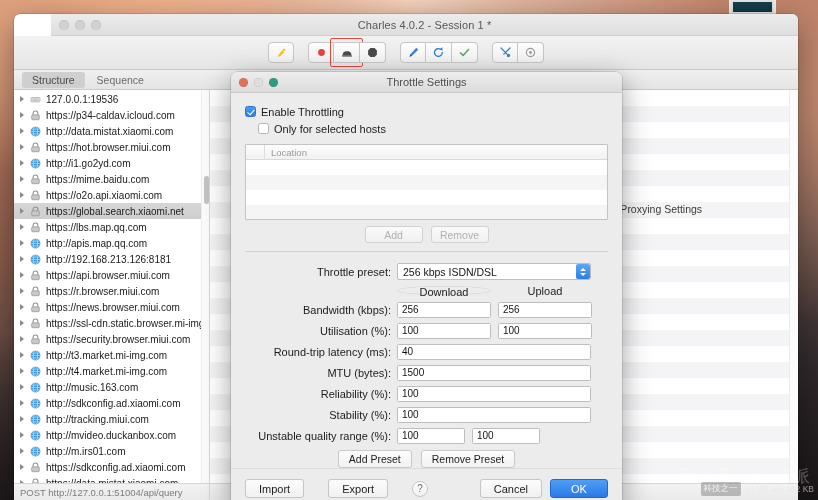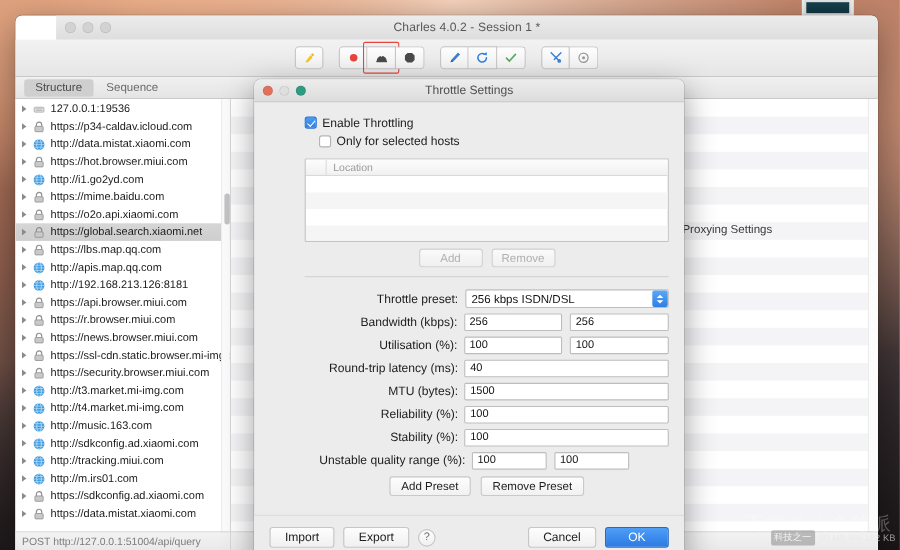--- a/index.html
+++ b/index.html
@@ -196,21 +196,21 @@
     background: linear-gradient(180deg,#ededed 0%, #dcdcdc 100%);
     border-bottom: 1px solid #c9c9c9;
   }
   .dlg-lights { position: absolute; left: 8px; top: 6px; display: flex; gap: 6px; }
   .dl { width: 9px; height: 9px; border-radius: 50%; box-shadow: inset 0 0 0 0.5px rgba(0,0,0,0.13); }
   .dl.red { background: #e1705d; }
   .dl.yellow { background: #dedede; }
   .dl.green { background: #2f9b83; }
   .dlg-title { text-align: center; line-height: 21px; font-size: 11px; color: #4f4f4f; }
 
-  .dlg-body { padding: 10px 14px 0 14px; margin-left: 32px; }
+  .dlg-body { padding: 10px 14px 0 14px; }
 
   .chk-row { display: flex; align-items: center; height: 17px; }
   .chk-row.indent { padding-left: 13px; }
   .cbox {
     width: 11px; height: 11px; border-radius: 2.5px;
     border: 1px solid #b4b4b4; background: #fff;
     margin-right: 5px; flex: 0 0 auto; position: relative;
   }
   .cbox.checked { background: linear-gradient(180deg,#4a9cf5 0%, #2f7fe0 100%); border-color: #2b72cc; }
   .cbox.checked::after {
@@ -302,21 +302,21 @@
     display: flex; align-items: center; justify-content: center;
   }
 
   .footer {
     position: absolute; left: 0; right: 0; bottom: 0;
     height: 40px; padding: 0 14px;
     display: flex; align-items: center;
     border-top: 1px solid #dcdcdc;
     background: #ececec;
   }
-  .foot-left { display: flex; align-items: center; gap: 8px; }
+  .foot-left { display: flex; align-items: center; gap: 24px; }
   .foot-right { margin-left: auto; display: flex; align-items: center; gap: 8px; }
   .fbtn {
     height: 19px; padding: 0 13px;
     border: 1px solid #c6c6c6; border-radius: 3px;
     background: linear-gradient(180deg,#fdfdfd 0%, #f0f0f0 100%);
     font-size: 11px; color: #1d1d1d;
     display: flex; align-items: center; justify-content: center;
   }
   .fbtn.primary {
     background: linear-gradient(180deg,#4f9ef6 0%, #2a7ae4 100%);
@@ -660,20 +660,31 @@
           <div class="row">
             <span class="disc"></span>
             <span class="ico">
               <svg width="13" height="13" viewBox="0 0 16 16">
                 <circle cx="8" cy="8" r="6" fill="#3f9ae0"></circle>
                 <ellipse cx="8" cy="8" rx="2.6" ry="6" fill="none" stroke="#bfe2f7" stroke-width="0.9"></ellipse>
                 <path d="M2 8 h12 M3.1 5.1 h9.8 M3.1 10.9 h9.8" stroke="#bfe2f7" stroke-width="0.8" fill="none"></path>
               </svg>
             </span>
             <span class="label">http://tracking.miui.com</span>
+          </div>
+          <div class="row">
+            <span class="disc"></span>
+            <span class="ico">
+              <svg width="13" height="13" viewBox="0 0 16 16">
+                <circle cx="8" cy="8" r="6" fill="#3f9ae0"></circle>
+                <ellipse cx="8" cy="8" rx="2.6" ry="6" fill="none" stroke="#bfe2f7" stroke-width="0.9"></ellipse>
+                <path d="M2 8 h12 M3.1 5.1 h9.8 M3.1 10.9 h9.8" stroke="#bfe2f7" stroke-width="0.8" fill="none"></path>
+              </svg>
+            </span>
+            <span class="label">http://mvideo.duckanbox.com</span>
           </div>
           <div class="row">
             <span class="disc"></span>
             <span class="ico">
               <svg width="13" height="13" viewBox="0 0 16 16">
                 <circle cx="8" cy="8" r="6" fill="#3f9ae0"></circle>
                 <ellipse cx="8" cy="8" rx="2.6" ry="6" fill="none" stroke="#bfe2f7" stroke-width="0.9"></ellipse>
                 <path d="M2 8 h12 M3.1 5.1 h9.8 M3.1 10.9 h9.8" stroke="#bfe2f7" stroke-width="0.8" fill="none"></path>
               </svg>
             </span>
@@ -793,20 +804,26 @@
           <div class="flabel">Throttle preset:</div>
           <div class="select-wrap">
             <div class="select-box">256 kbps ISDN/DSL</div>
             <div class="select-arrows">
               <div class="ar-up"></div>
                 <div class="ar-dn"></div>
             </div>
           </div>
         </div>
 
+        <div class="colhead-row">
+          <div class="flabel"></div>
+          <div class="colhead dl">Download</div>
+          <div class="gap8"></div>
+          <div class="colhead ul">Upload</div>
+        </div>
 
         <div id="field-rows">
             <div class="frow">
               <div class="flabel">Bandwidth (kbps):</div>
               <div class="finput w-half">256</div>
               <div class="gap8"></div>
               <div class="finput w-half">256</div>
             </div>
             <div class="frow">
               <div class="flabel">Utilisation (%):</div>

